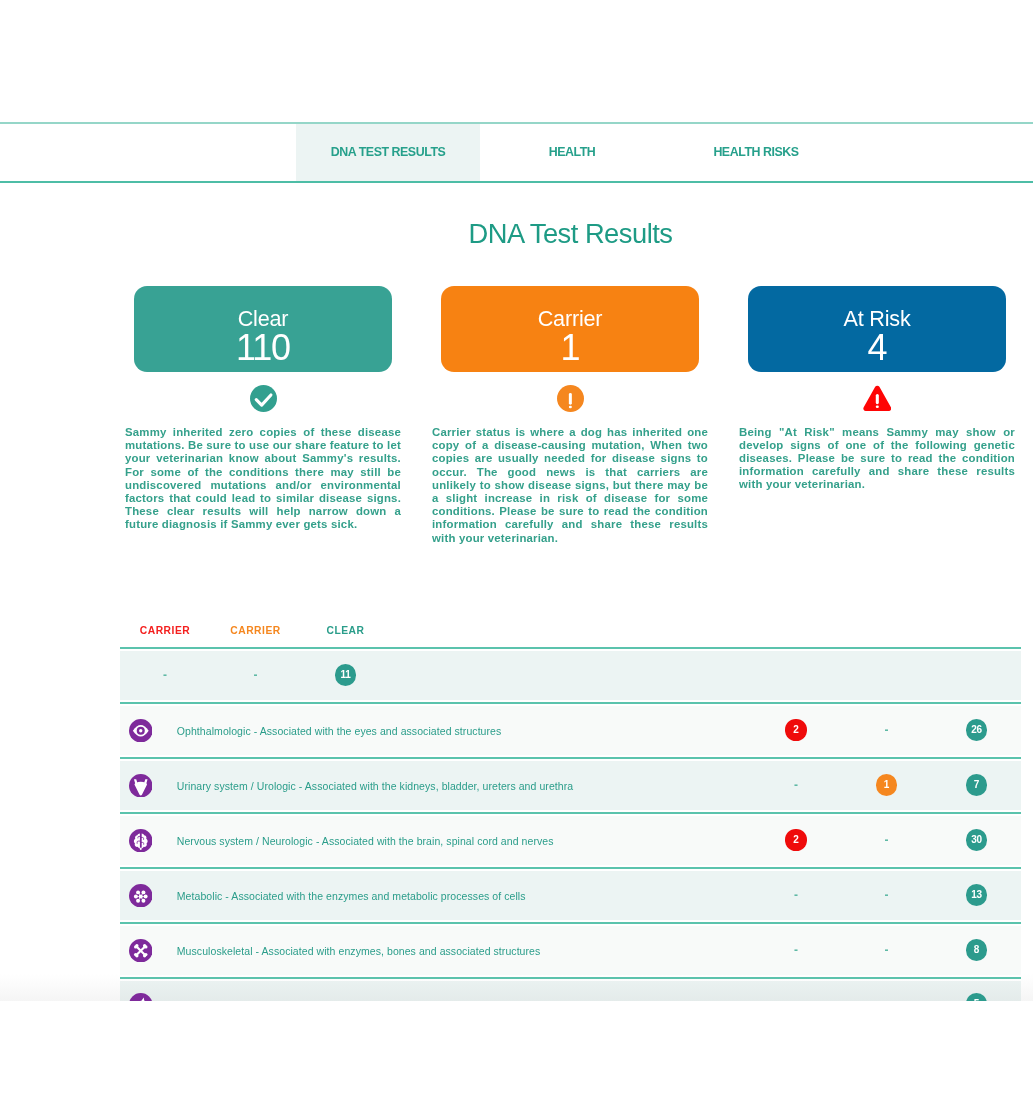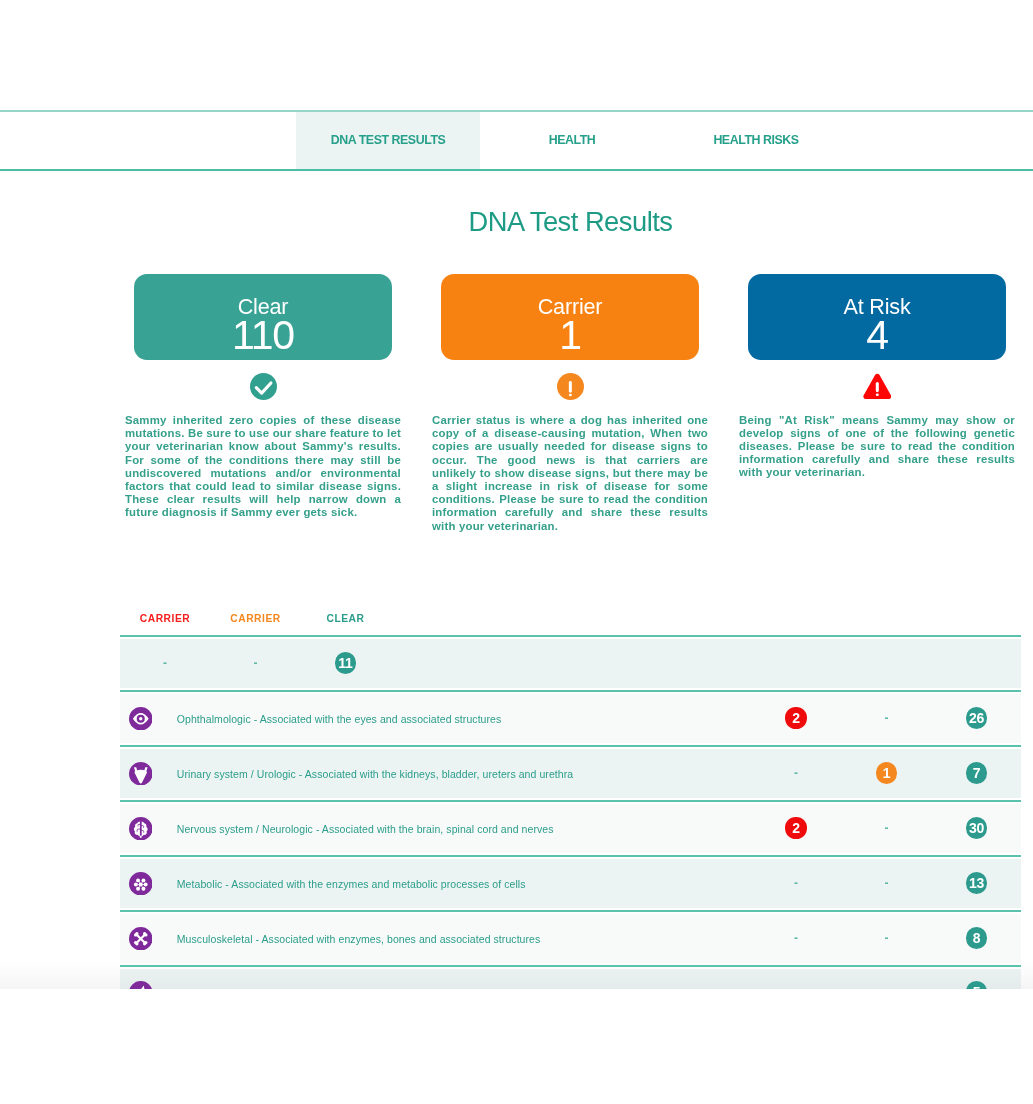--- a/index.html
+++ b/index.html
@@ -1,19 +1,19 @@
 <!DOCTYPE html>
 <html><head>
 <meta charset="utf-8">
 <style>
   * { box-sizing: border-box; margin:0; padding:0; }
   html,body { width:1033px; height:1104px; background:#fff; }
   body { font-family:"Liberation Sans", sans-serif; -webkit-font-smoothing:antialiased; }
   .page { position:relative; width:1033px; height:1104px; overflow:hidden; background:#fff; }
-  .viewport-clip { position:absolute; left:0; top:0; width:1033px; height:989px; overflow:hidden; }
+  .viewport-clip { position:absolute; left:0; top:12px; width:1033px; height:989px; overflow:hidden; }
   .bottom-fade { position:absolute; left:0; top:962px; width:1033px; height:40px; pointer-events:none; z-index:0;
                  background:linear-gradient(to bottom, rgba(160,160,160,0) 0%, rgba(160,160,160,0.10) 65%, rgba(160,160,160,0.12) 100%); }
 
   
   .tabbar { position:absolute; left:0; top:110px; width:1033px; height:60.5px;
             border-top:2px solid #95d6c8; border-bottom:2px solid #4dbda6;
             display:flex; background:#fff; }
   .tab { height:56.5px; display:flex; align-items:center; justify-content:center;
          font-size:12.4px; font-weight:700; letter-spacing:-0.45px; color:#26a08b; }
   .tab.spacer { width:296px; }
@@ -25,21 +25,21 @@
   .title { position:absolute; left:120px; top:205px; width:901px; text-align:center;
            font-size:27.3px; font-weight:400; color:#1e9b85; letter-spacing:-0.5px;
            line-height:34px; }
 
   
   .cards { position:absolute; left:125px; top:274px; width:891px; display:flex; gap:31px; }
   .col { width:276px; }
   .card { width:258.7px; margin:0 auto; height:86px; border-radius:13px; display:flex; flex-direction:column;
           align-items:center; justify-content:flex-start; padding-top:19px; color:#fff; }
   .card .lbl { font-size:21.6px; font-weight:400; line-height:27px; letter-spacing:-0.2px; }
-  .card .num { font-size:41px; font-weight:400; line-height:31px; letter-spacing:-1.2px; }
+  .card .num { font-size:36px; font-weight:400; line-height:31px; letter-spacing:-1.2px; }
   .badgeicon { margin:13px auto 0; width:27px; height:27px; display:block; }
   .badgeicon.tri { width:28.5px; height:26.5px; margin-top:13px; }
   .ptext { margin-top:14px; font-size:11.4px; line-height:13.2px; text-align:justify;
            color:#34a08b; font-weight:700; letter-spacing:0.2px; }
 
   
   .table { position:absolute; left:120px; top:612px; width:901px; }
   .thead { display:flex; height:23px; padding-top:0.5px; align-items:flex-start;
            font-size:10.3px; font-weight:700; letter-spacing:0.5px; }
   .th-cat { flex:1; color:#26a08b; }
@@ -53,21 +53,21 @@
                  background:#ecf4f3; z-index:0; }
   .row.alt::before { background:#f8faf9; }
   .row > * { position:relative; z-index:1; }
   .cell-cat { flex:1; display:flex; align-items:center; }
   .icon-wrap { width:23.5px; height:23.5px; margin-left:8.8px; margin-right:24.5px; display:block; }
   .icon-wrap svg { display:block; width:23.5px; height:23.5px; }
   .cat-text { font-size:10.5px; color:#2a9d8a; font-weight:400; letter-spacing:0.07px;}
   .cell-num { width:90px; display:flex; align-items:center; justify-content:center; }
   .cell-num.c2 { width:91px; } .cell-num.c3 { width:89px; }
   .dash { color:#5fb9a5; font-size:12px; font-weight:600; line-height:10px; position:relative; top:-1px; }
-  .pill { width:21.3px; height:21.3px; margin-top:-1px; border-radius:50%; color:#fff; font-size:14px;
+  .pill { width:21.3px; height:21.3px; margin-top:-1px; border-radius:50%; color:#fff; font-size:10px;
           font-weight:700; display:flex; align-items:center; justify-content:center;
           letter-spacing:-0.2px; }
   .pill.red { background:#ef0b0b; } .pill.org { background:#f5871f; } .pill.grn { background:#2c9b8d; }
 </style>
 </head>
 <body>
 
 <div class="page">
 
  <div class="viewport-clip">

